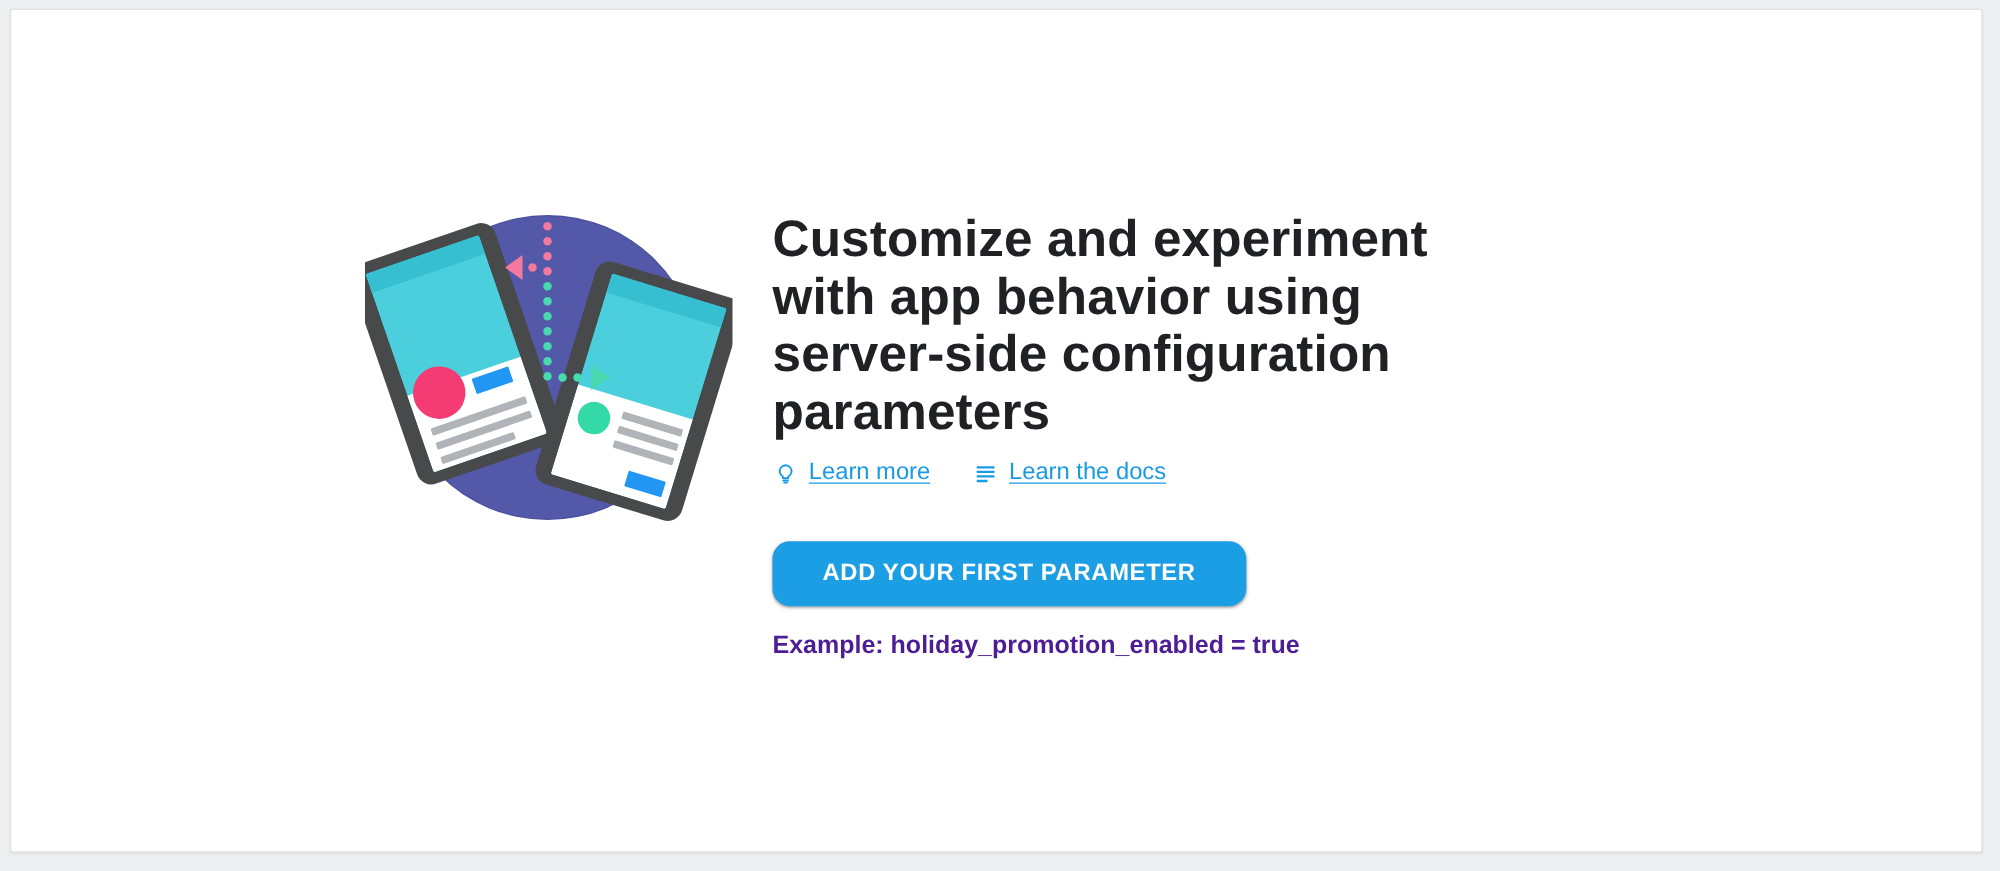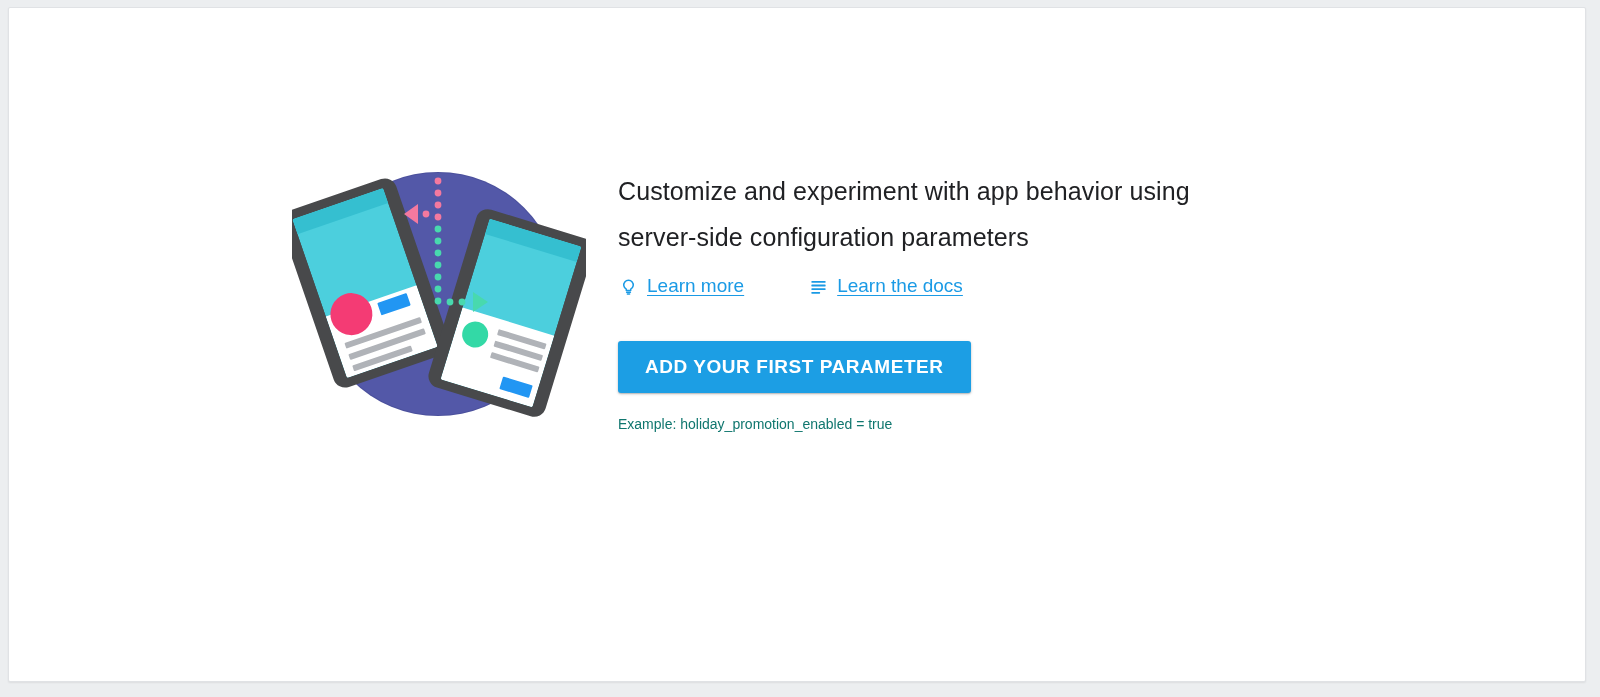--- a/index.html
+++ b/index.html
@@ -59,33 +59,33 @@
   
   .copy {
     position: absolute;
     left: 609px;
     top: 160px;
     width: 640px;
   }
 
   .headline {
     margin: 0;
-    font-size: 25px;
+    font-size: 41px;
     line-height: 46px;
-    font-weight: 400;
+    font-weight: 700;
     color: #202124;
     letter-spacing: 0.1px;
     max-width: 610px;
   }
 
   .links {
     margin-top: 14px;
     display: flex;
     align-items: center;
-    gap: 64px;
+    gap: 34px;
   }
   .link {
     display: inline-flex;
     align-items: center;
     gap: 9px;
     text-decoration: none;
     cursor: pointer;
   }
   .link-icon {
     display: inline-flex;
@@ -106,38 +106,39 @@
 
   
   .cta-wrap {
     margin-top: 43px;
   }
   .cta-button {
     display: inline-flex;
     align-items: center;
     justify-content: center;
     height: 52px;
-    padding: 0 27px;
+    padding: 0 40px;
     background: #1c9ee4;
     color: #ffffff;
     border: none;
-    border-radius: 3px;
+    border-radius: 14px;
     font-family: "Liberation Sans", sans-serif;
     font-size: 19px;
     font-weight: 700;
     letter-spacing: 0.55px;
     cursor: pointer;
     box-shadow: 0 1px 3px rgba(0,0,0,0.22), 0 1px 1px rgba(0,0,0,0.12);
   }
 
   .example {
     margin-top: 20px;
-    font-size: 14px;
+    font-size: 20px;
     line-height: 22px;
-    color: #0f766e;
+    color: #4c1d95;
+    font-weight: bold;
   }
 </style>
 </head>
 <body>
 
 <div class="card">
   <div class="empty-state">
 
     <div class="illustration">
       <svg viewBox="0 0 294 264" xmlns="http://www.w3.org/2000/svg">

